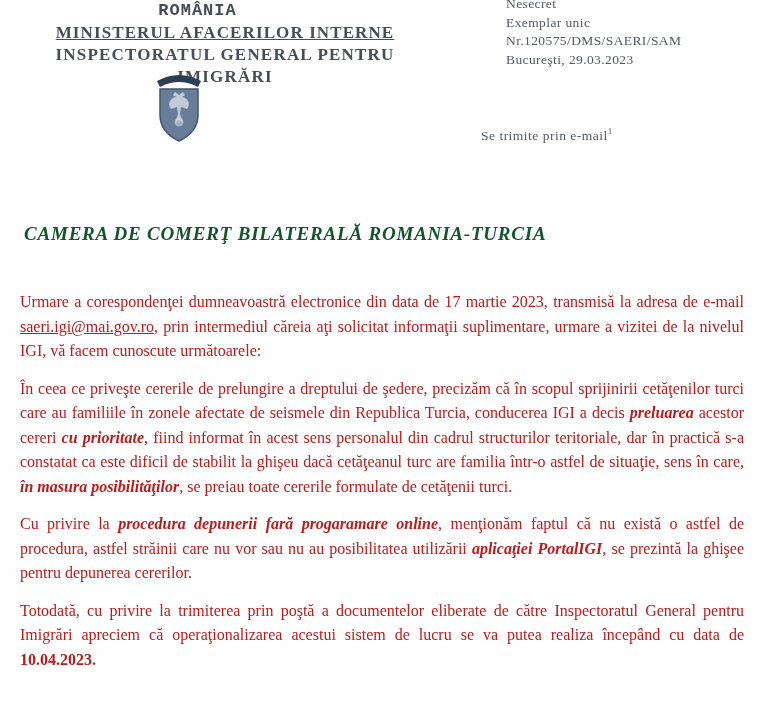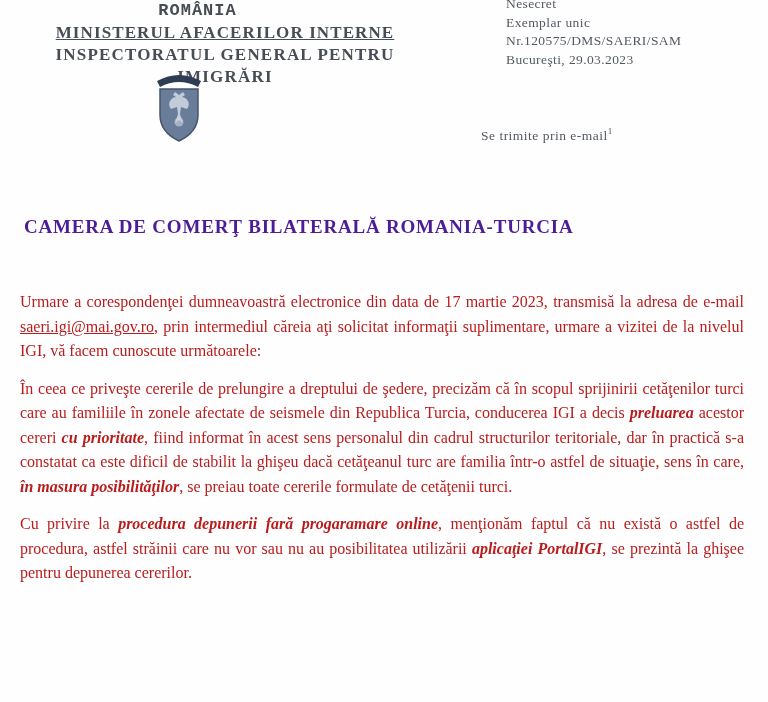--- a/index.html
+++ b/index.html
@@ -82,23 +82,24 @@
   }
   .recipient .salutation {
     font-weight: bold;
     font-size: 17px;
     color: #3e454e;
   }
   .recipient .recipient-name {
     font-weight: bold;
     font-size: 19px;
     letter-spacing: 0.8px;
-    margin-top: 16px;
-    color: #4c1d95;
+    margin-top: 23px;
+    color: #14532d;
     white-space: nowrap;
+    font-style: italic;
   }
 
   
   .letter-body {
     position: absolute;
     left: 20px;
     top: 290px;
     width: 724px;
     font-size: 16px;
     line-height: 24.5px;
@@ -152,15 +153,16 @@
   </div>
 
   <div class="recipient">
     <div class="recipient-name">CAMERA DE COMERŢ BILATERALĂ ROMANIA-TURCIA</div>
   </div>
 
   <div class="letter-body">
       <p><span class="run-normal">Urmare a corespondenţei dumneavoastră electronice din data de 17 martie 2023, transmisă la adresa de e-mail </span><span class="run-underline">saeri.igi@mai.gov.ro,</span><span class="run-normal"> prin intermediul căreia  aţi solicitat  informaţii suplimentare, urmare a vizitei de la nivelul IGI, vă facem cunoscute următoarele:</span></p>
       <p><span class="run-normal">În ceea ce priveşte cererile de prelungire a dreptului de şedere, precizăm că în scopul sprijinirii cetăţenilor turci care au familiile în zonele afectate de seismele din Republica Turcia, conducerea IGI a decis </span><span class="run-bolditalic">preluarea</span><span class="run-normal"> acestor cereri </span><span class="run-bolditalic">cu prioritate</span><span class="run-normal">, fiind informat în acest sens personalul din cadrul structurilor teritoriale, dar în practică s-a  constatat ca este dificil de stabilit la ghişeu dacă cetăţeanul turc are familia într-o astfel de situaţie, sens în care, </span><span class="run-bolditalic">în masura posibilităţilor</span><span class="run-normal">, se preiau toate cererile formulate de cetăţenii turci.</span></p>
       <p><span class="run-normal">Cu privire la </span><span class="run-bolditalic">procedura depunerii fară progaramare online</span><span class="run-normal">, menţionăm faptul că  nu există o astfel de procedura, astfel străinii care nu vor sau nu au posibilitatea utilizării </span><span class="run-bolditalic">aplicaţiei PortalIGI</span><span class="run-normal">, se prezintă la ghişee pentru depunerea cererilor.</span></p>
+      <p><span class="run-normal">Totodată, cu privire la trimiterea prin poştă a documentelor  eliberate de către Inspectoratul General pentru Imigrări  apreciem că operaţionalizarea acestui sistem de lucru se va putea realiza începând cu data de </span><span class="run-bold">10.04.2023.</span></p>
     </div>
 
 </div>
 
 </body></html>

